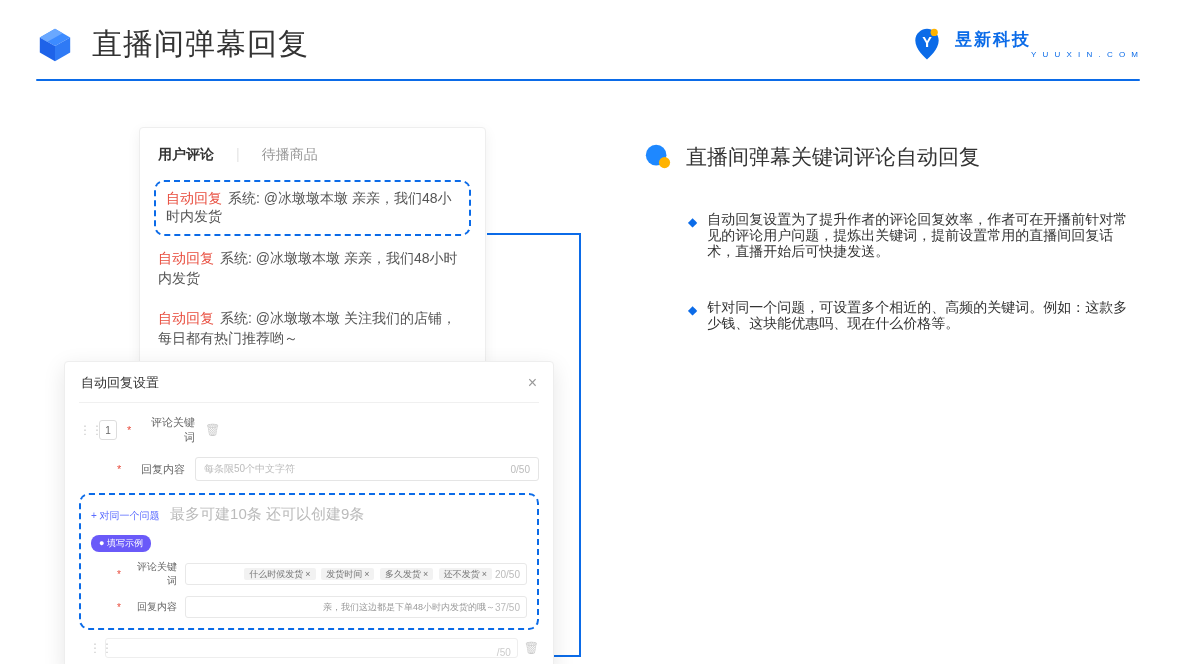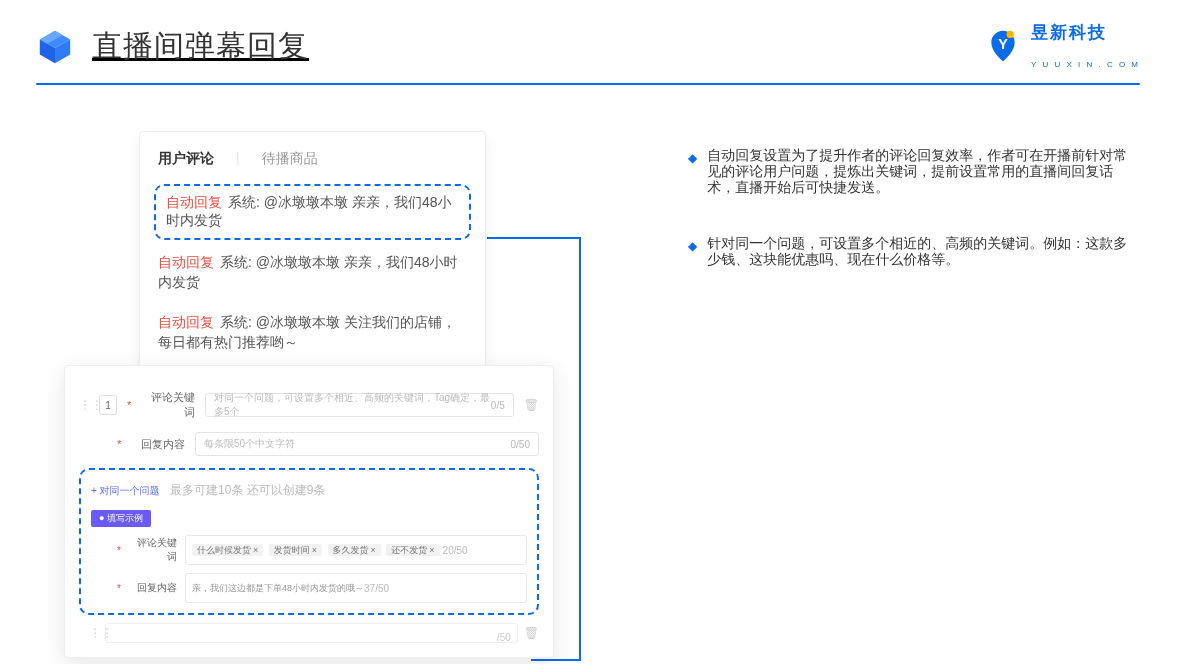--- a/index.html
+++ b/index.html
@@ -1,24 +1,24 @@
 <!DOCTYPE html>
 <html><head>
 <meta charset="utf-8">
 <style>
 *{margin:0;padding:0;box-sizing:border-box;}
 body{width:1180px;height:664px;background:#fff;font-family:"Microsoft YaHei","PingFang SC",sans-serif;position:relative;overflow:hidden;}
 .header{display:flex;align-items:center;justify-content:space-between;padding:24px 40px 0 36px;}
-.header-left{display:flex;align-items:center;gap:18px;text-decoration:underline;}
+.header-left{display:flex;align-items:center;gap:18px;}
 .cube-icon{width:38px;height:38px;position:relative;}
 .cube-icon svg{width:100%;height:100%;}
 .page-title{font-size:30px;font-weight:500;color:#333;letter-spacing:1px;}
 .header-right{display:flex;align-items:center;gap:10px;}
 .logo-icon{width:36px;height:36px;}
-.logo-text{display:flex;flex-direction:column;line-height:1;}
+.logo-text{display:flex;flex-direction:row;line-height:1;}
 .logo-cn{font-size:17px;color:#0b6be8;font-weight:600;letter-spacing:2px;}
 .logo-en{font-size:8px;color:#0b6be8;letter-spacing:2px;margin-top:20px;}
 .hr-line{margin:14px 40px 0 36px;height:2px;background:linear-gradient(to right,#0b6be8 0%,#0b6be8 100%);border-radius:1px;}
 .content{display:flex;padding:46px 40px 0 64px;gap:60px;}
 .left-col{width:520px;position:relative;}
 .right-col{flex:1;padding-top:16px;}
 
 .section-head{display:flex;align-items:center;gap:14px;margin-bottom:40px;}
 .blob-icon{width:28px;height:28px;position:relative;}
 .section-title{font-size:21px;font-weight:500;color:#333;}
@@ -43,25 +43,25 @@
 .drag-dots{color:#ccc;font-size:12px;width:10px;text-align:center;}
 .row-num{width:18px;height:20px;border:1px solid #ddd;border-radius:3px;display:flex;align-items:center;justify-content:center;color:#666;font-size:10px;}
 .req{color:#e84c3d;width:6px;}
 .row-label{color:#666;width:52px;text-align:right;}
 .row-input{flex:1;height:24px;border:1px solid #e5e5e5;border-radius:3px;padding:0 8px;display:flex;align-items:center;justify-content:space-between;color:#bbb;font-size:10px;}
 .row-count{color:#bbb;font-size:10px;}
 .trash{color:#ccc;font-size:12px;}
 .row-sub{margin-left:38px;}
 .dashed-block{border:2px dashed #0b6be8;border-radius:10px;padding:10px 10px 10px;margin-top:12px;}
 .add-link{color:#5b6cff;font-size:10px;margin-bottom:6px;}
-.add-hint{color:#bbb;font-size:12px;margin-left:6px;}
-.tag-pill{background:#6a5af9;color:#fff;font-size:9px;padding:2px 8px;border-radius:2px;display:inline-block;}
+.add-hint{color:#bbb;font-size:15px;margin-left:6px;}
+.tag-pill{background:#6a5af9;color:#fff;font-size:9px;padding:2px 8px;border-radius:8px;display:inline-block;}
 .inner-row{display:flex;align-items:center;gap:8px;margin-top:8px;font-size:10px;padding-left:26px;}
 .inner-label{color:#666;width:46px;text-align:right;}
-.inner-input{flex:1;border:1px solid #e8e8e8;border-radius:3px;height:30px;display:flex;align-items:center;padding:0 6px;color:#999;justify-content:flex-start;font-size:9px;}
+.inner-input{flex:1;border:1px solid #e8e8e8;border-radius:3px;height:22px;display:flex;align-items:center;padding:0 6px;color:#999;justify-content:flex-end;font-size:9px;}
 .tag-chip{background:#f2f2f2;color:#777;font-size:9px;padding:1px 5px;border-radius:2px;margin-right:3px;}
 .chip-x{margin-left:2px;}
 .bottom-ghost{display:flex;align-items:center;gap:6px;margin-top:8px;color:#ccc;font-size:10px;padding-left:10px;}
 .ghost-input{flex:1;height:20px;border:1px solid #eee;border-radius:3px;display:flex;align-items:flex-start;justify-content:flex-end;padding:8px 6px;color:#ccc;}
 
 .connector-h{position:absolute;height:2px;background:#0b6be8;top:106px;left:423px;width:94px;}
 .connector-v{position:absolute;width:2px;background:#0b6be8;top:106px;left:515px;height:424px;}
 .connector-h2{position:absolute;height:2px;background:#0b6be8;top:528px;left:467px;width:50px;}
 </style>
 </head>
@@ -115,30 +115,30 @@
         <div class="comment-item">
           <span class="auto-tag">自动回复</span><span class="sys-text">系统: @冰墩墩本墩 亲亲，我们48小时内发货</span>
         </div>
         <div class="comment-item">
           <span class="auto-tag">自动回复</span><span class="sys-text">系统: @冰墩墩本墩 关注我们的店铺，每日都有热门推荐哟～</span>
         </div>
       </div>
     </div>
 
     <div class="card-settings">
+      <div class="settings-head">
+        <span>自动回复设置</span>
+        <span class="close-x">×</span>
+      </div>
 
       <div class="row">
         <span class="drag-dots">⋮⋮</span>
         <span class="row-num">1</span>
         <span class="req">*</span>
         <span class="row-label">评论关键词</span>
-        <div class="row-input">
-          <span>对同一个问题，可设置多个相近、高频的关键词，Tag确定，最多5个</span>
-          <span class="row-count">0/5</span>
-        </div>
         <span class="trash">🗑</span>
       </div>
 
       <div class="row row-sub">
         <span class="req">*</span>
         <span class="row-label">回复内容</span>
         <div class="row-input">
           <span>每条限50个中文字符</span>
           <span class="row-count">0/50</span>
         </div>
@@ -180,20 +180,29 @@
         <div class="ghost-input">
           <span>/50</span>
         </div>
         <span class="trash">🗑</span>
       </div>
     </div>
 
   </div>
 
   <div class="right-col">
+    <div class="section-head">
+      <div class="blob-icon">
+        <svg viewBox="0 0 30 30">
+            <circle cx="13" cy="13" r="11" fill="#1e88ff"></circle>
+            <circle cx="22" cy="21" r="6" fill="#ffb300"></circle>
+          </svg>
+      </div>
+      <div class="section-title">直播间弹幕关键词评论自动回复</div>
+    </div>
     <div class="bullet">
       <span class="bullet-marker">◆</span>
       <span class="bullet-text">自动回复设置为了提升作者的评论回复效率，作者可在开播前针对常见的评论用户问题，提炼出关键词，提前设置常用的直播间回复话术，直播开始后可快捷发送。</span>
     </div>
     <div class="bullet">
       <span class="bullet-marker">◆</span>
       <span class="bullet-text">针对同一个问题，可设置多个相近的、高频的关键词。例如：这款多少钱、这块能优惠吗、现在什么价格等。</span>
     </div>
   </div>
 </div>

